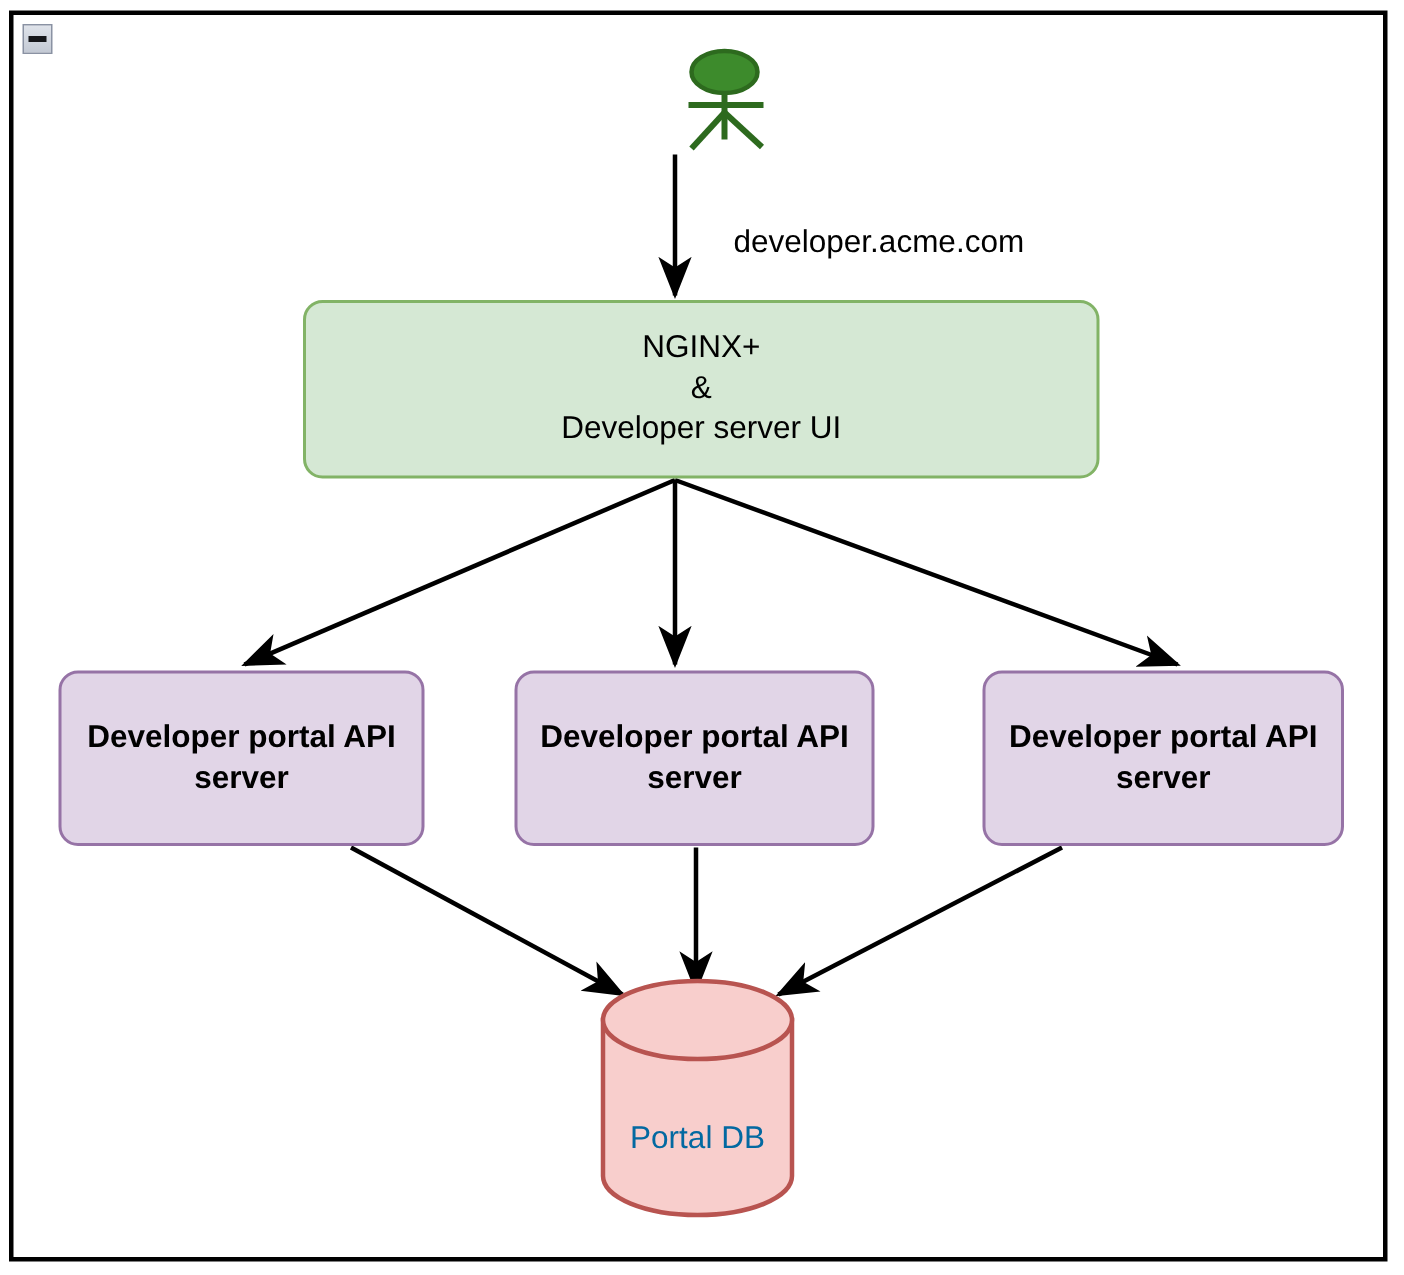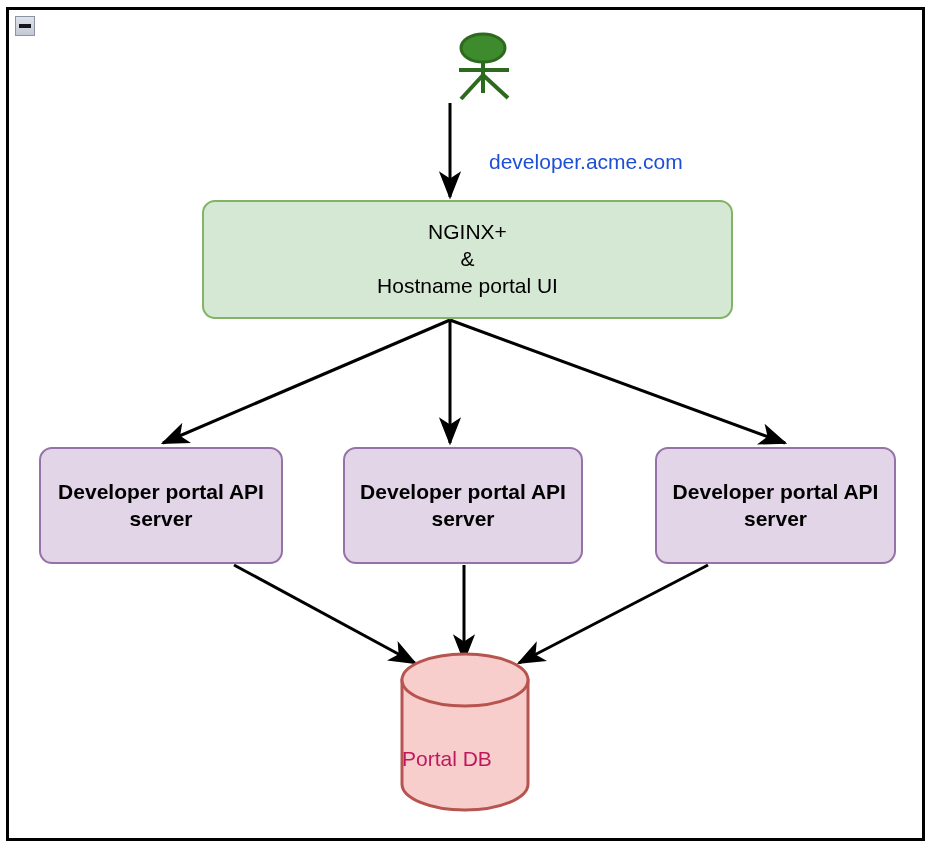--- a/index.html
+++ b/index.html
@@ -74,31 +74,31 @@
     font-size: 21px;
   }
   .purple-node {
     background: #e1d5e7;
     border-color: #9673a6;
     font-size: 21px;
     font-weight: bold;
   }
   .edge-label {
     position: absolute;
-    color: #1d4ed8;
+    color: #000000;
     font-size: 21px;
     white-space: nowrap;
     background: transparent;
   }
   #db-label {
     position: absolute;
     width: 126px;
-    text-align: left;
+    text-align: center;
     font-size: 21px;
-    color: #be185d;
+    color: #0369a1;
   }
 </style>
 </head>
 <body>
 
 <div id="stage">
 
   <div id="diagram-frame"></div>
 
   <div id="collapse-button">
@@ -137,21 +137,21 @@
     <g>
       <path d="M402,680 L402,784 A63,26 0 0 0 528,784 L528,680 Z" fill="#f8cecc" stroke="#b85450" stroke-width="3"></path>
       <ellipse cx="465" cy="680" rx="63" ry="26" fill="#f8cecc" stroke="#b85450" stroke-width="3"></ellipse>
     </g>
   </svg>
 
   <div class="node rounded-node green-node" style="left:202px; top:200px; width:531px; height:119px;">
     <div>
       <div>NGINX+</div>
       <div>&amp;</div>
-      <div>Hostname portal UI</div>
+      <div>Developer server UI</div>
     </div>
   </div>
 
   <div class="node rounded-node purple-node" style="left:39px; top:447px; width:244px; height:117px;">
     <div>
       <div>Developer portal API</div>
       <div>server</div>
     </div>
   </div>
 

